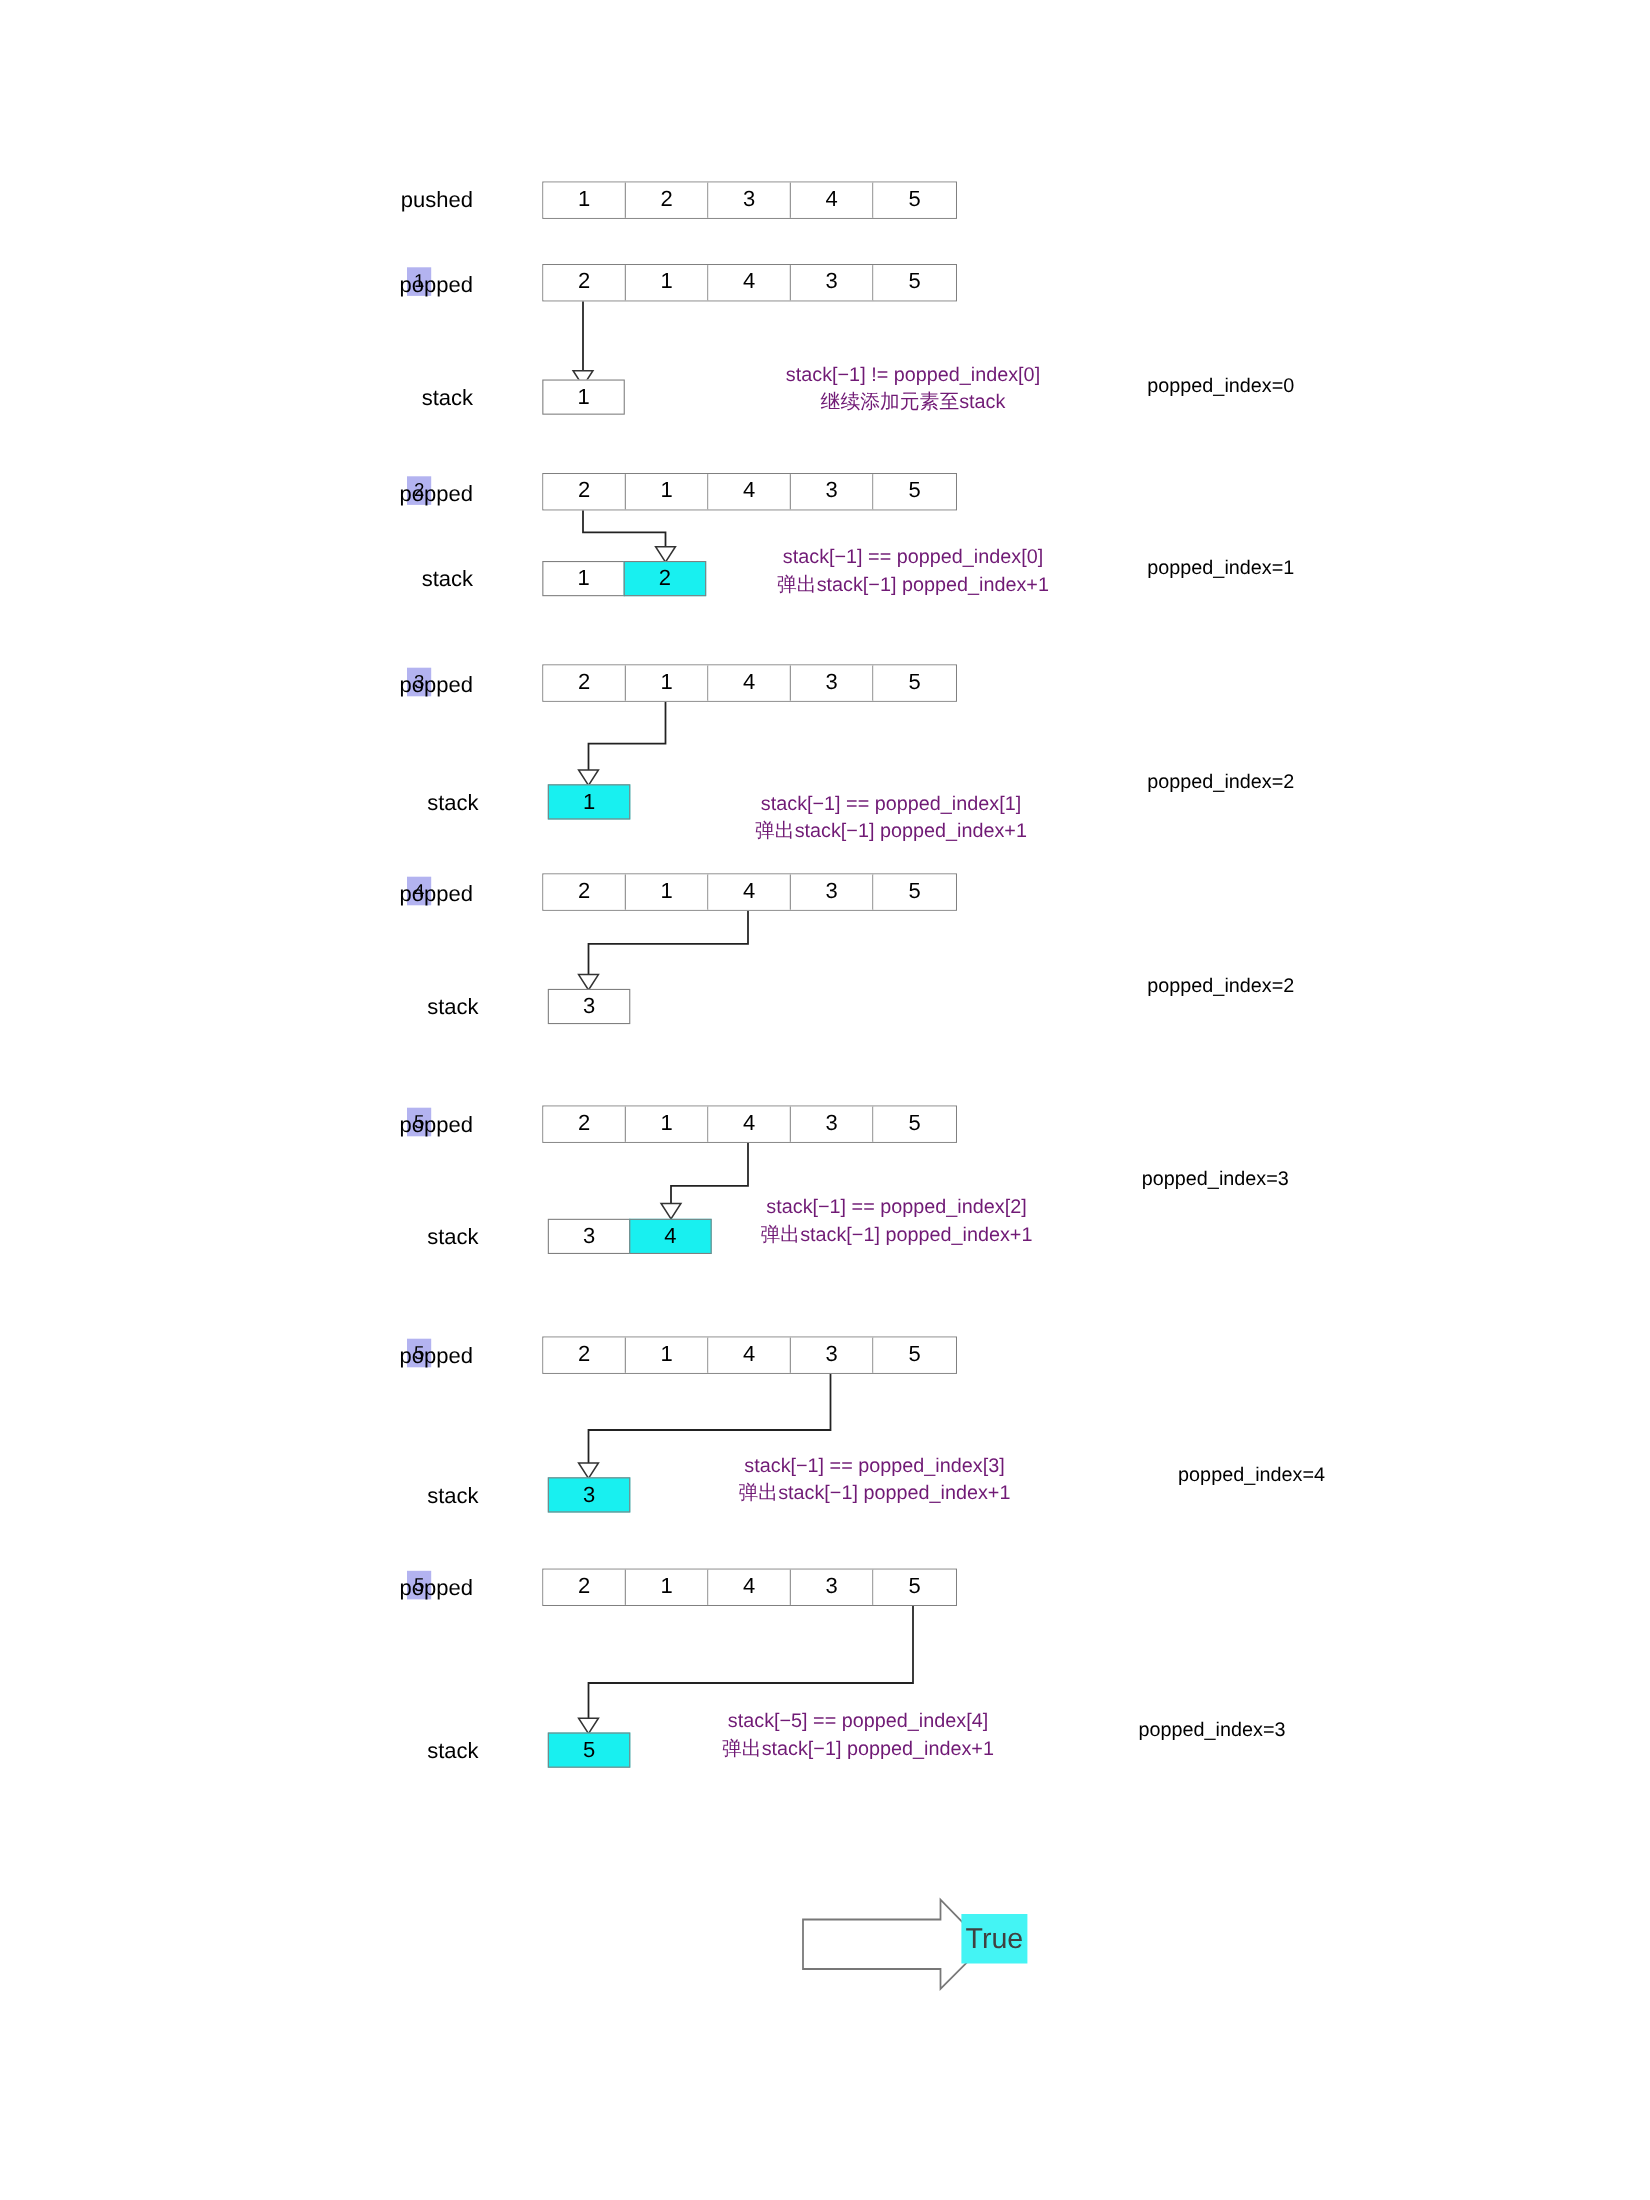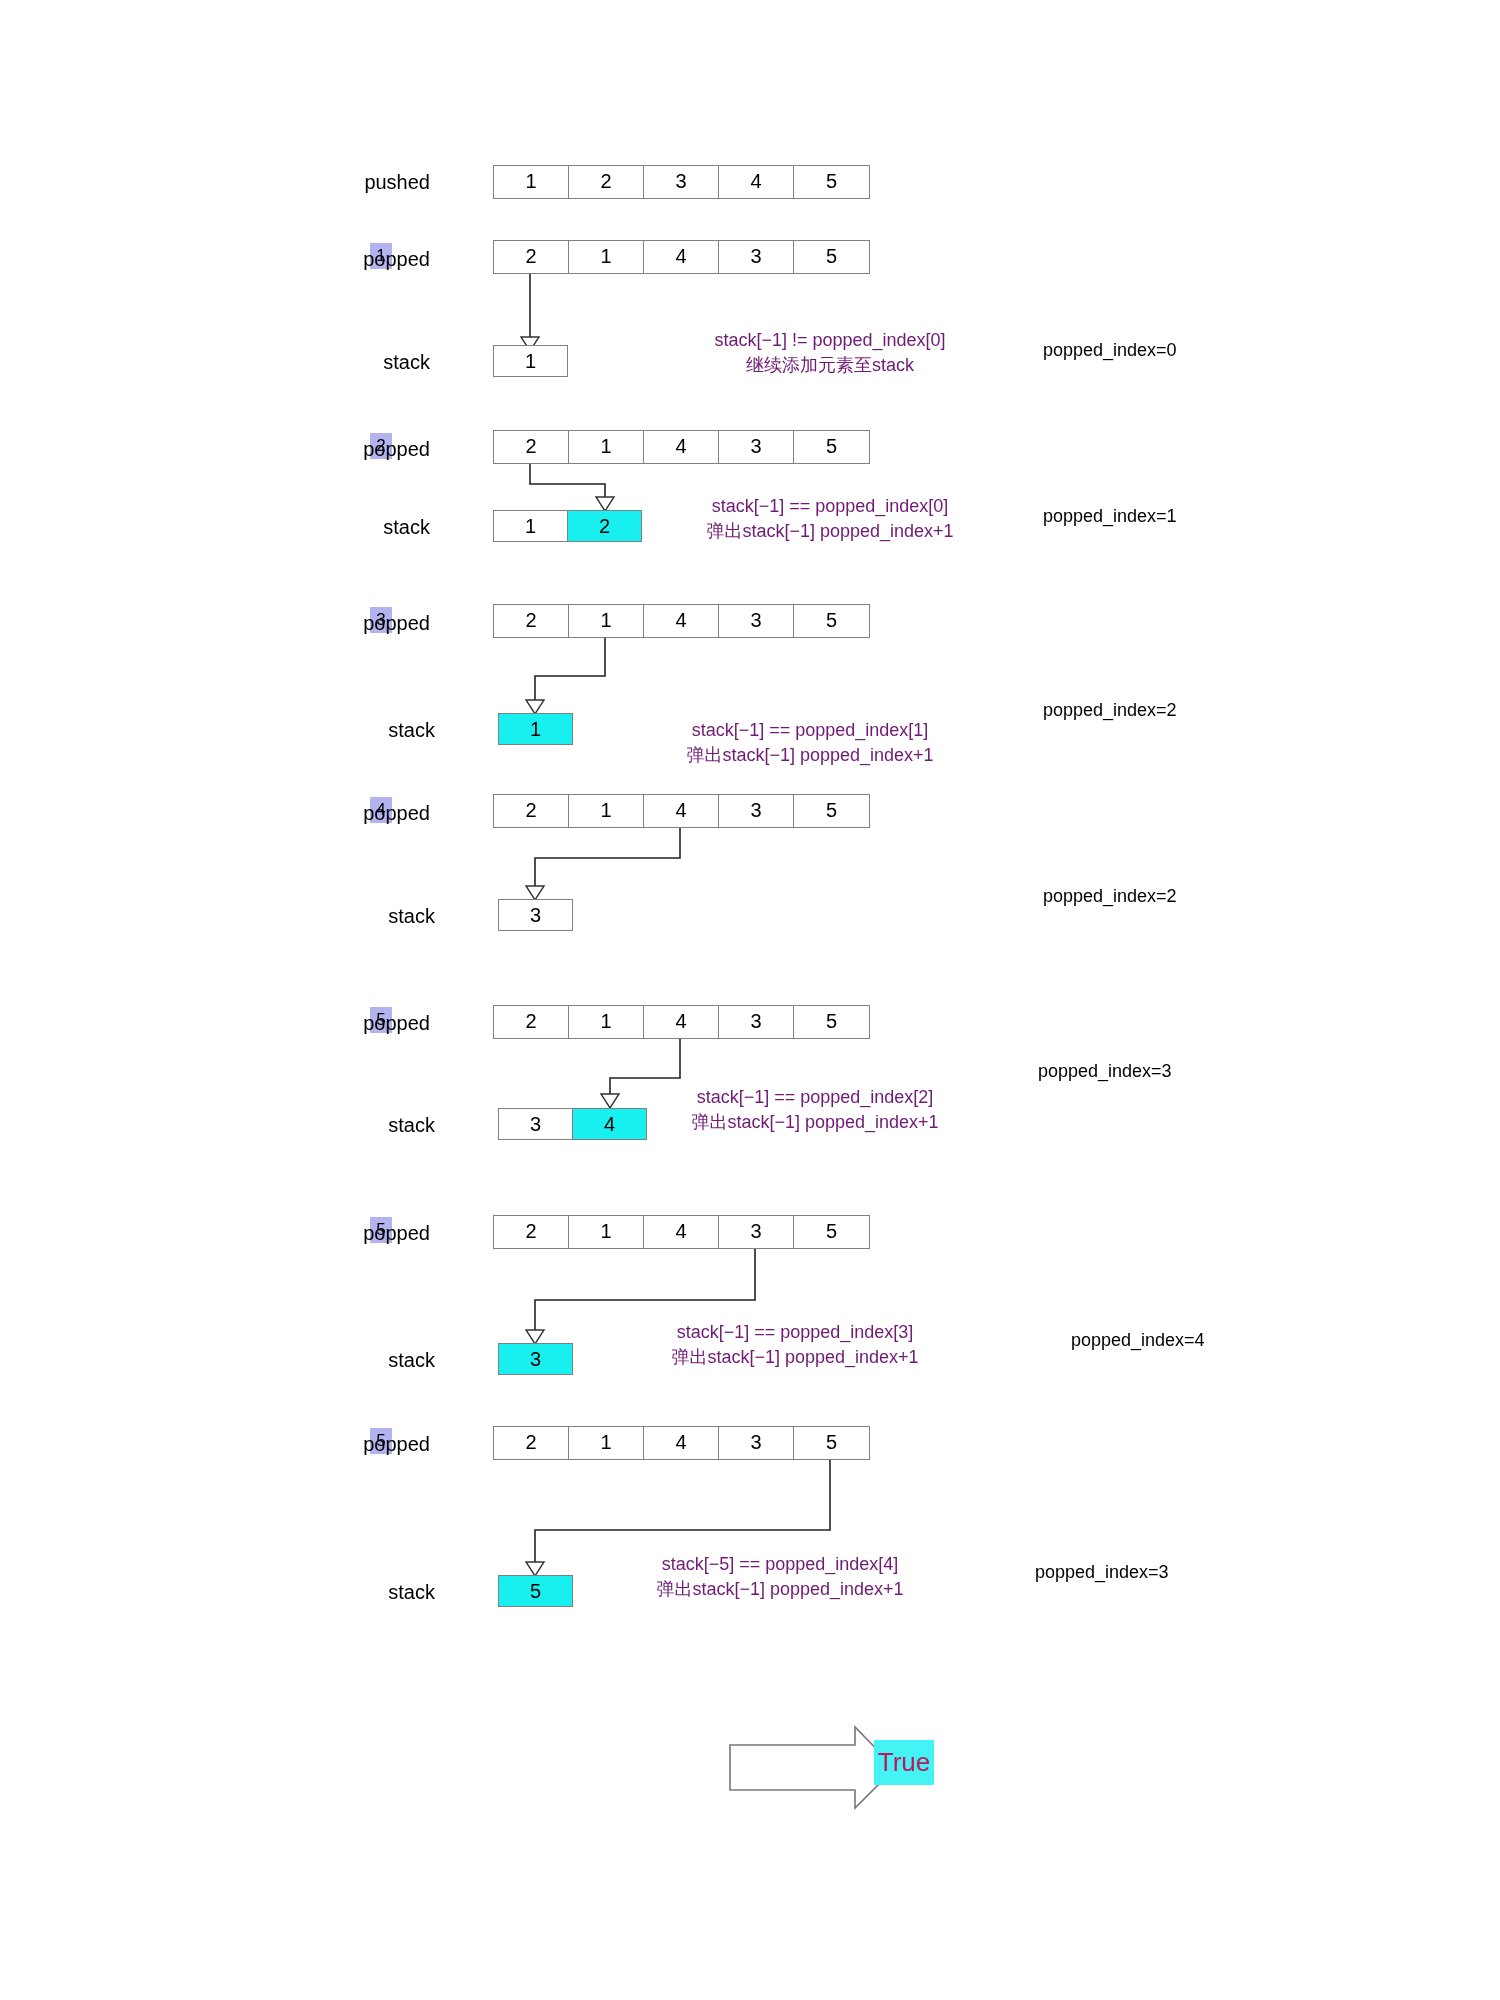--- a/index.html
+++ b/index.html
@@ -102,21 +102,21 @@
     color:#000;
     font-size:26px;
     display:flex;
     align-items:center;
     justify-content:center;
     box-sizing:border-box;
   }
   .truebox{
     position:absolute;
     background:#44f4f4;
-    color:#be185d;
+    color:#404040;
     font-size:26px;
     display:flex;
     align-items:center;
     justify-content:center;
     box-sizing:border-box;
   }
 </style>
 </head>
 <body>
 

